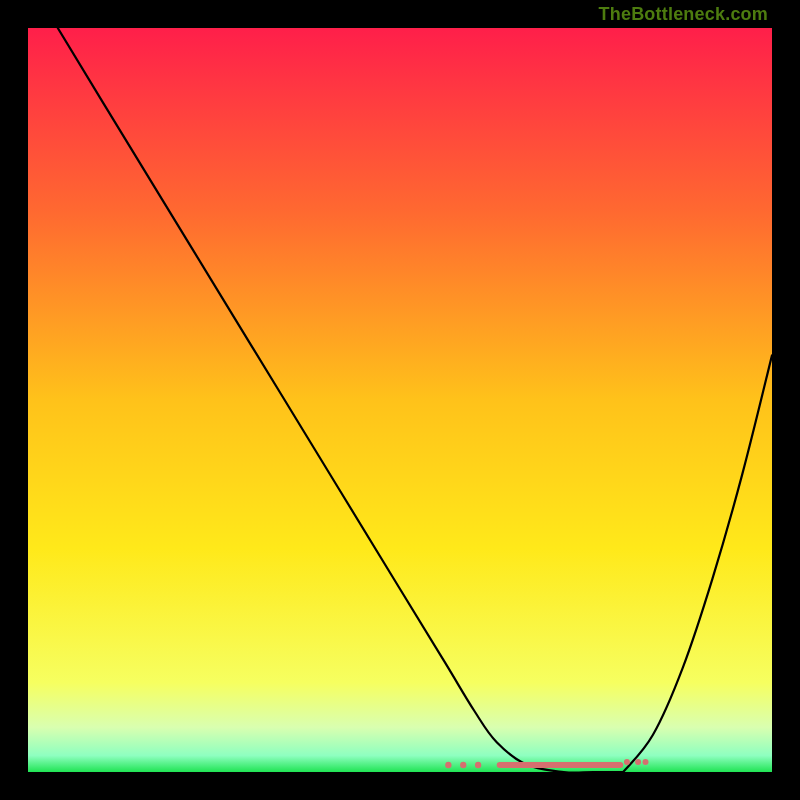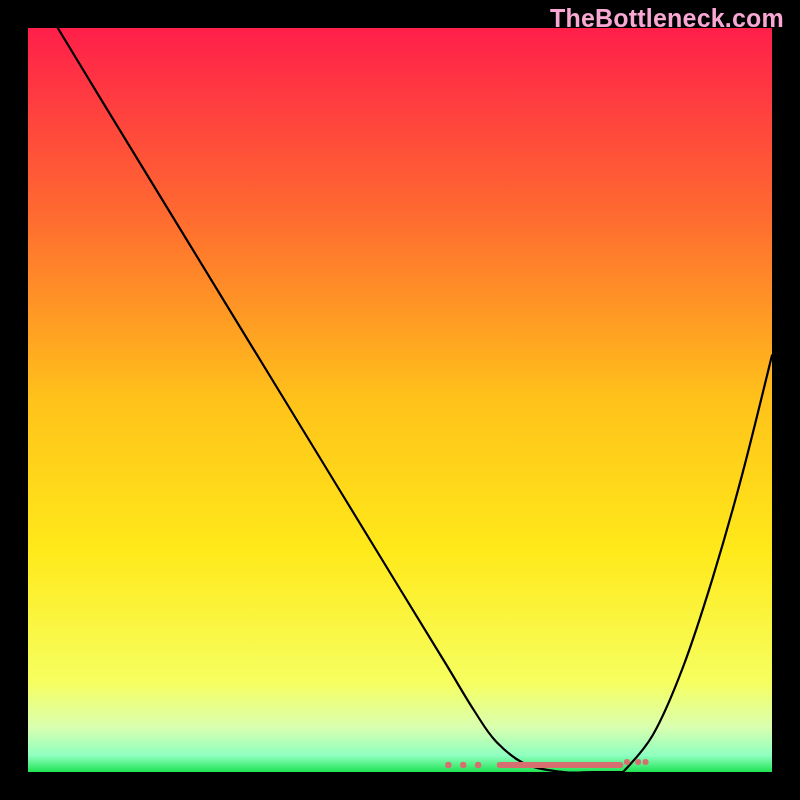--- a/index.html
+++ b/index.html
@@ -6,24 +6,24 @@
   html, body { width: 800px; height: 800px; background: #000; overflow: hidden; }
   .container {
     position: relative;
     width: 800px;
     height: 800px;
     background: #000;
   }
   .watermark {
     position: absolute;
     top: 4px;
-    right: 16px;
-    color: #f9a8d4;
+    right: 32px;
+    color: #4d7c0f;
     font-family: Arial, sans-serif;
-    font-size: 25px;
+    font-size: 18px;
     font-weight: 600;
     letter-spacing: 0.2px;
     z-index: 5;
   }
   .plot {
     position: absolute;
     left: 28px;
     top: 28px;
     width: 744px;
     height: 744px;

